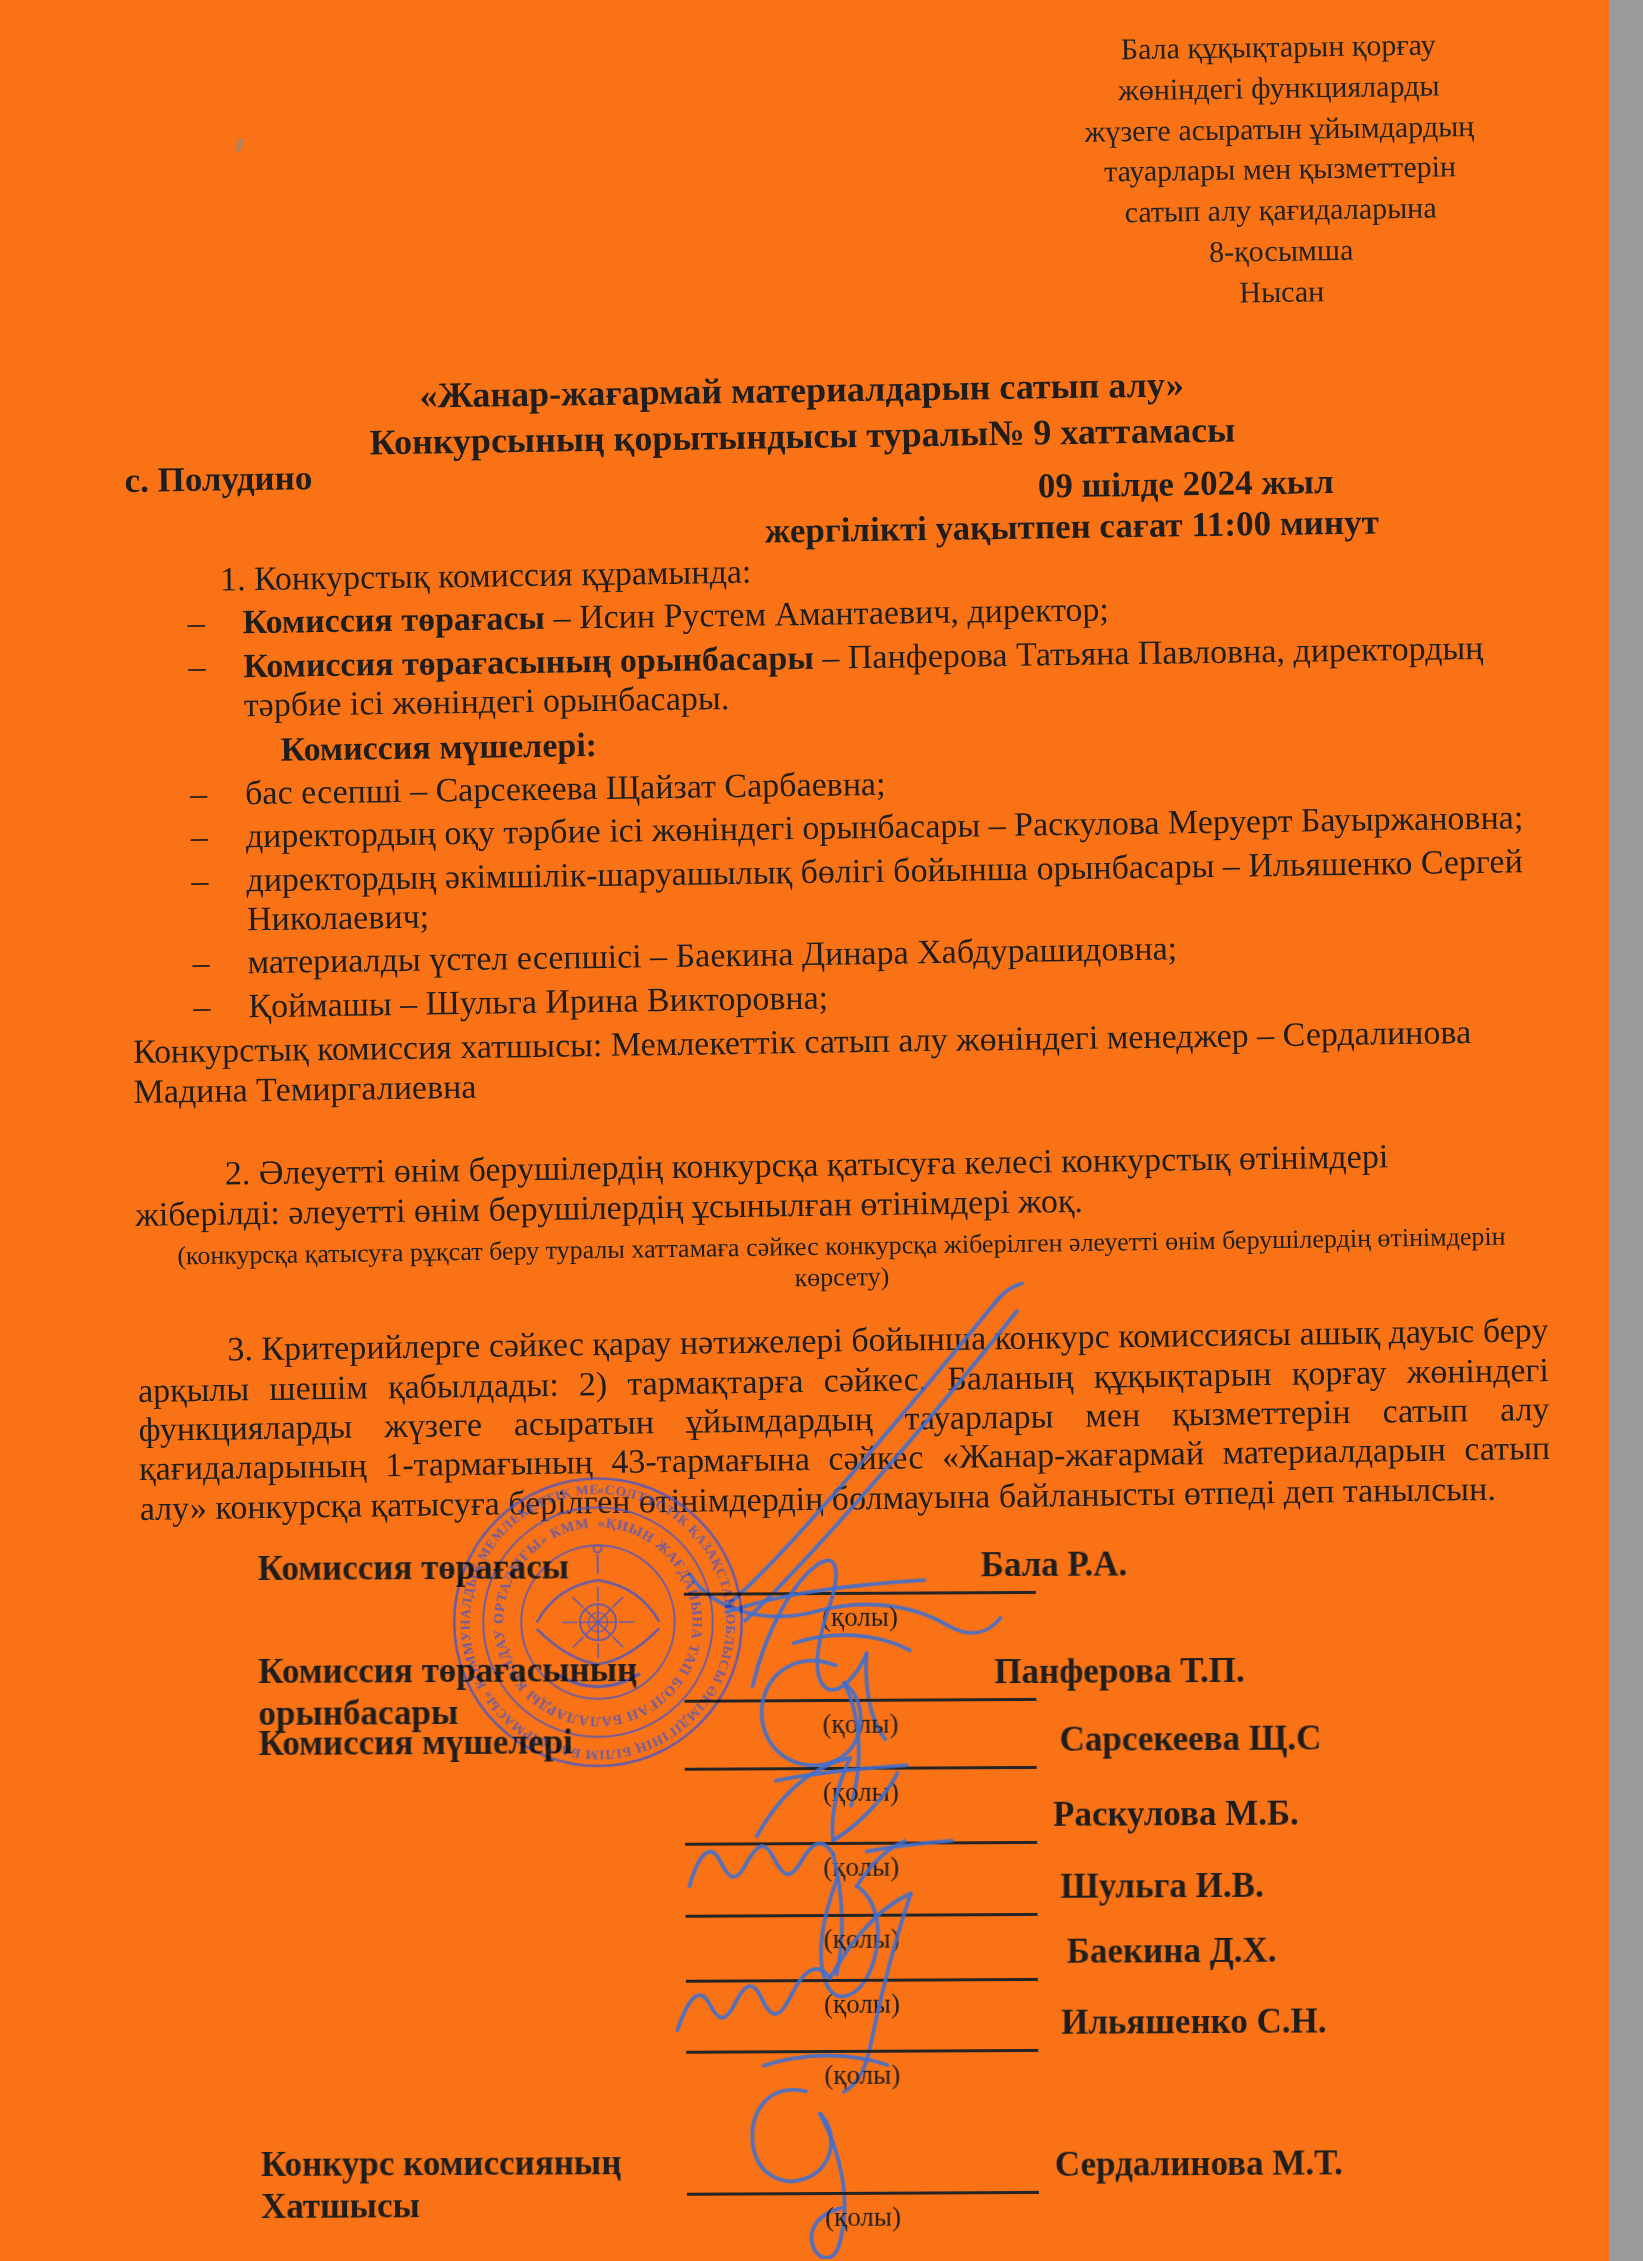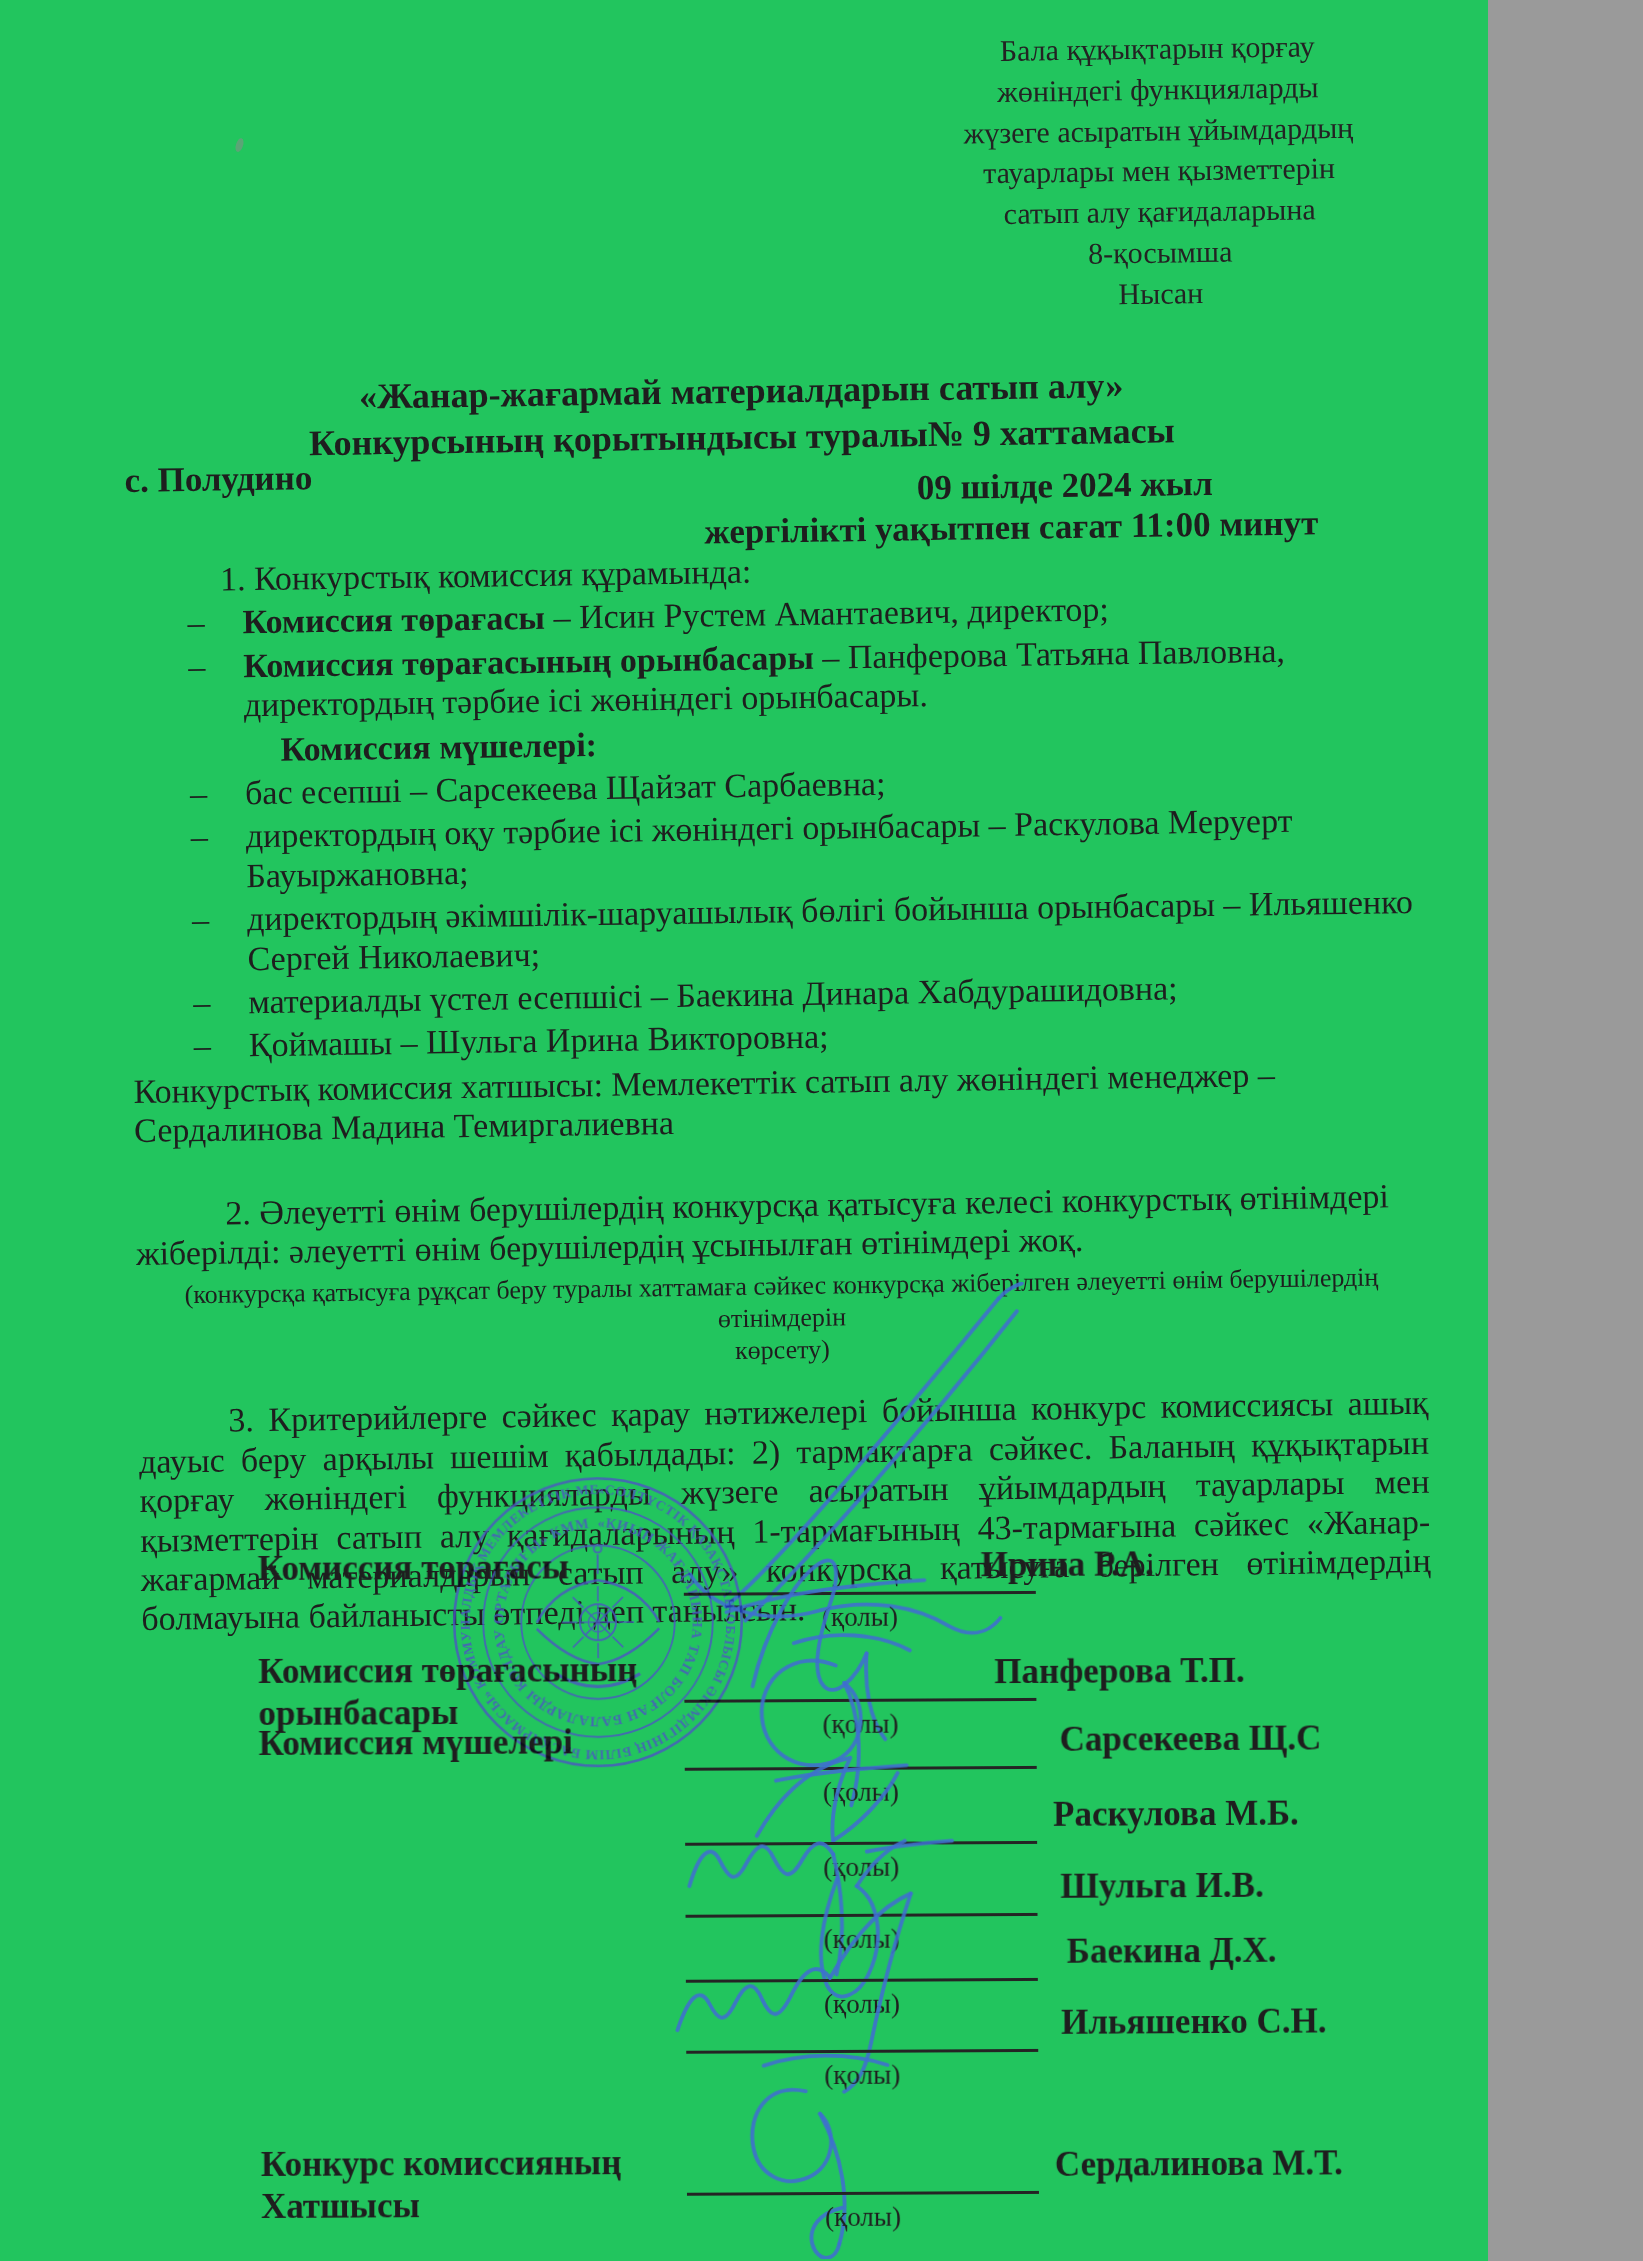--- a/index.html
+++ b/index.html
@@ -1,19 +1,19 @@
 <!DOCTYPE html>
 <html style="font-size:10.3px"><head>
 <meta charset="utf-8">
 <style>
   html,body{margin:0;padding:0;background:#9a9a9a;}
   .page{
     position:relative;
-    width:1488px;height:2261px;
-    background:#22c55e;
+    width:1609px;height:2261px;
+    background:#f97316;
     overflow:hidden;
     font-family:"Liberation Serif","DejaVu Serif",serif;
     color:#1e1e1e;
   }
   .tilt-top{position:absolute;inset:0;transform:rotate(-0.85deg);transform-origin:194px 581px;}
   .tilt-sig{transform:rotate(-0.3deg);transform-origin:258px 129px;}
 
   
   .hdr{position:absolute;top:43px;right:97px;width:452px;text-align:center;
        font-size:30px;line-height:1.36;color:#232323;}
@@ -163,21 +163,21 @@
           <div>Комиссия төрағасы</div>
         </div>
       <svg class="ssig" style="left:613px;top:-309px" width="452" height="367" viewBox="0 0 700 568">
         <path d="M 175 500 C 260 430 430 230 600 25"></path>
         <path d="M 205 522 C 300 432 480 230 628 45"></path>
         <path d="M 600 25 C 612 12 622 6 636 2"></path>
         <path d="M 120 450 C 150 500 230 532 320 507 C 400 487 470 502 520 532 C 552 550 580 545 600 520"></path>
       </svg>
       <div class="sline"></div>
       <div class="scap">(қолы)</div>
-      <div class="sname" style="left:981px">Ирина Р.А.</div>
+      <div class="sname" style="left:981px">Бала Р.А.</div>
     </div>
 
     <div class="srow" style="top:204px">
       <div class="slabel two">
         <div>Комиссия төрағасының</div>
         <div>орынбасары</div>
       </div>
       <svg class="ssig" style="left:691px;top:-165px" width="271" height="223" viewBox="0 0 420 345">
         <path d="M 95 235 C 115 150 160 70 200 45 C 228 28 232 62 215 110 C 196 166 188 215 205 235 C 222 255 255 225 272 185"></path>
         <path d="M 272 185 C 268 235 276 288 300 318"></path>

